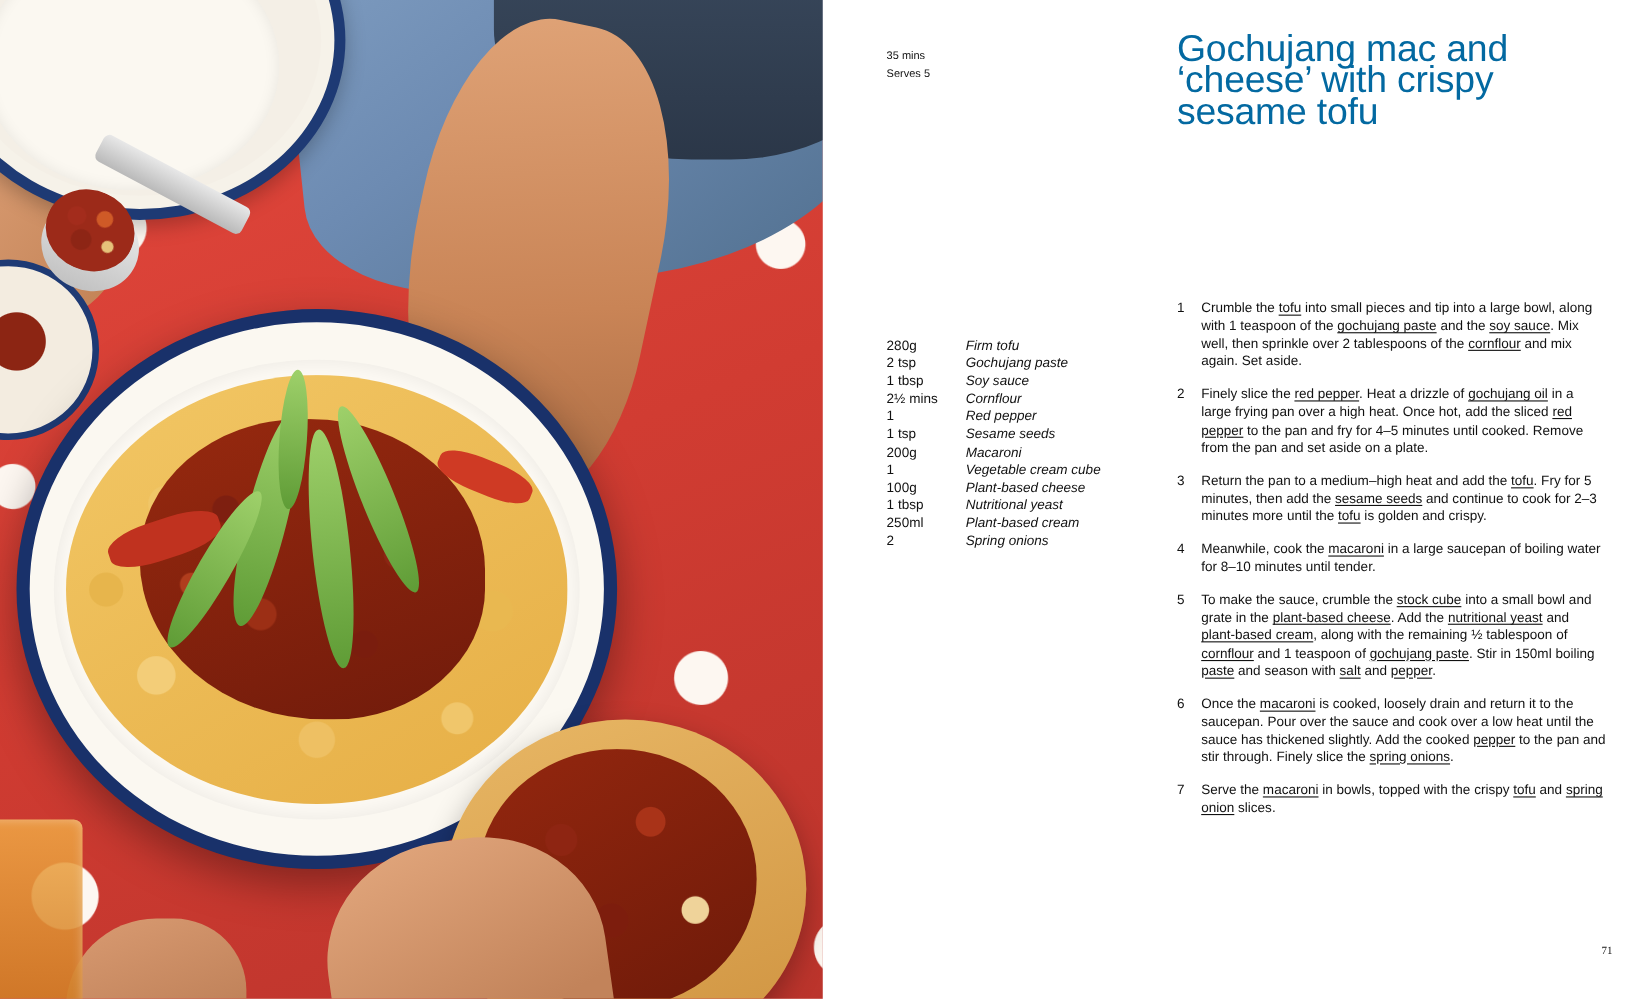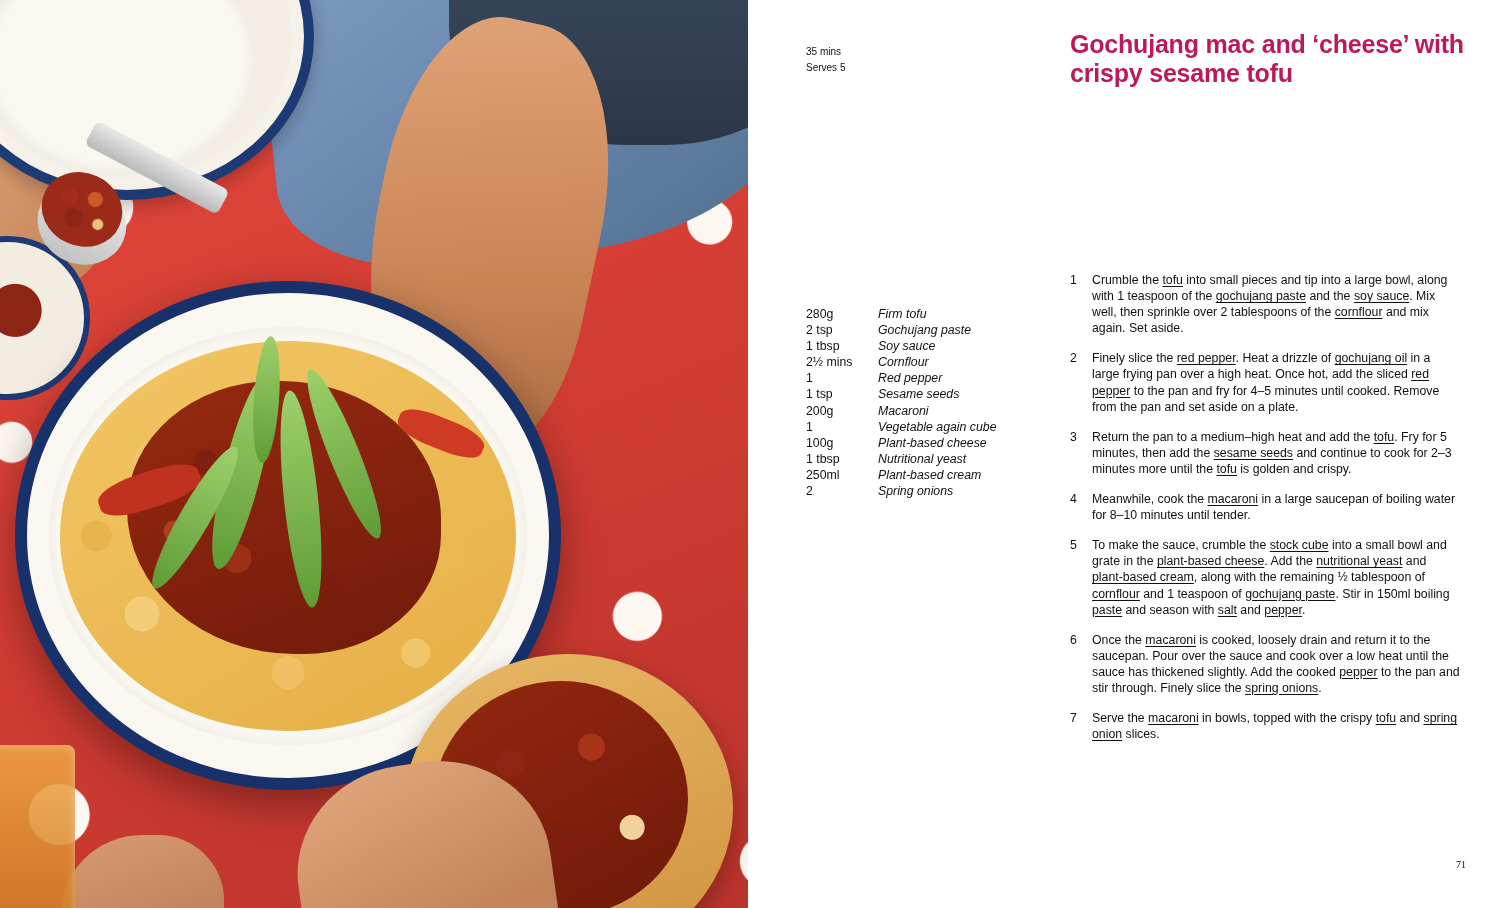--- a/index.html
+++ b/index.html
@@ -274,25 +274,25 @@
     font-size: 10px;
     line-height: 16px;
     color: #111;
     margin-top: 10px;
   }
   .title {
     position: absolute;
     left: 322px;
     top: 30px;
     width: 400px;
-    font-size: 25px;
+    font-size: 34px;
     line-height: 29px;
-    font-weight: 700;
+    font-weight: 400;
     letter-spacing: -0.2px;
-    color: #be185d;
+    color: #0369a1;
   }
   .ingredients {
     position: absolute;
     left: 58px;
     top: 272px;
     width: 240px;
     font-size: 12.3px;
     line-height: 16.1px;
     margin-top: 34px;
   }
@@ -397,21 +397,21 @@
         <div class="ing-row">
           <span class="ing-qty">1 tsp</span>
           <span class="ing-name">Sesame seeds</span>
         </div>
         <div class="ing-row">
           <span class="ing-qty">200g</span>
           <span class="ing-name">Macaroni</span>
         </div>
         <div class="ing-row">
           <span class="ing-qty">1</span>
-          <span class="ing-name">Vegetable again cube</span>
+          <span class="ing-name">Vegetable cream cube</span>
         </div>
         <div class="ing-row">
           <span class="ing-qty">100g</span>
           <span class="ing-name">Plant-based cheese</span>
         </div>
         <div class="ing-row">
           <span class="ing-qty">1 tbsp</span>
           <span class="ing-name">Nutritional yeast</span>
         </div>
         <div class="ing-row">

